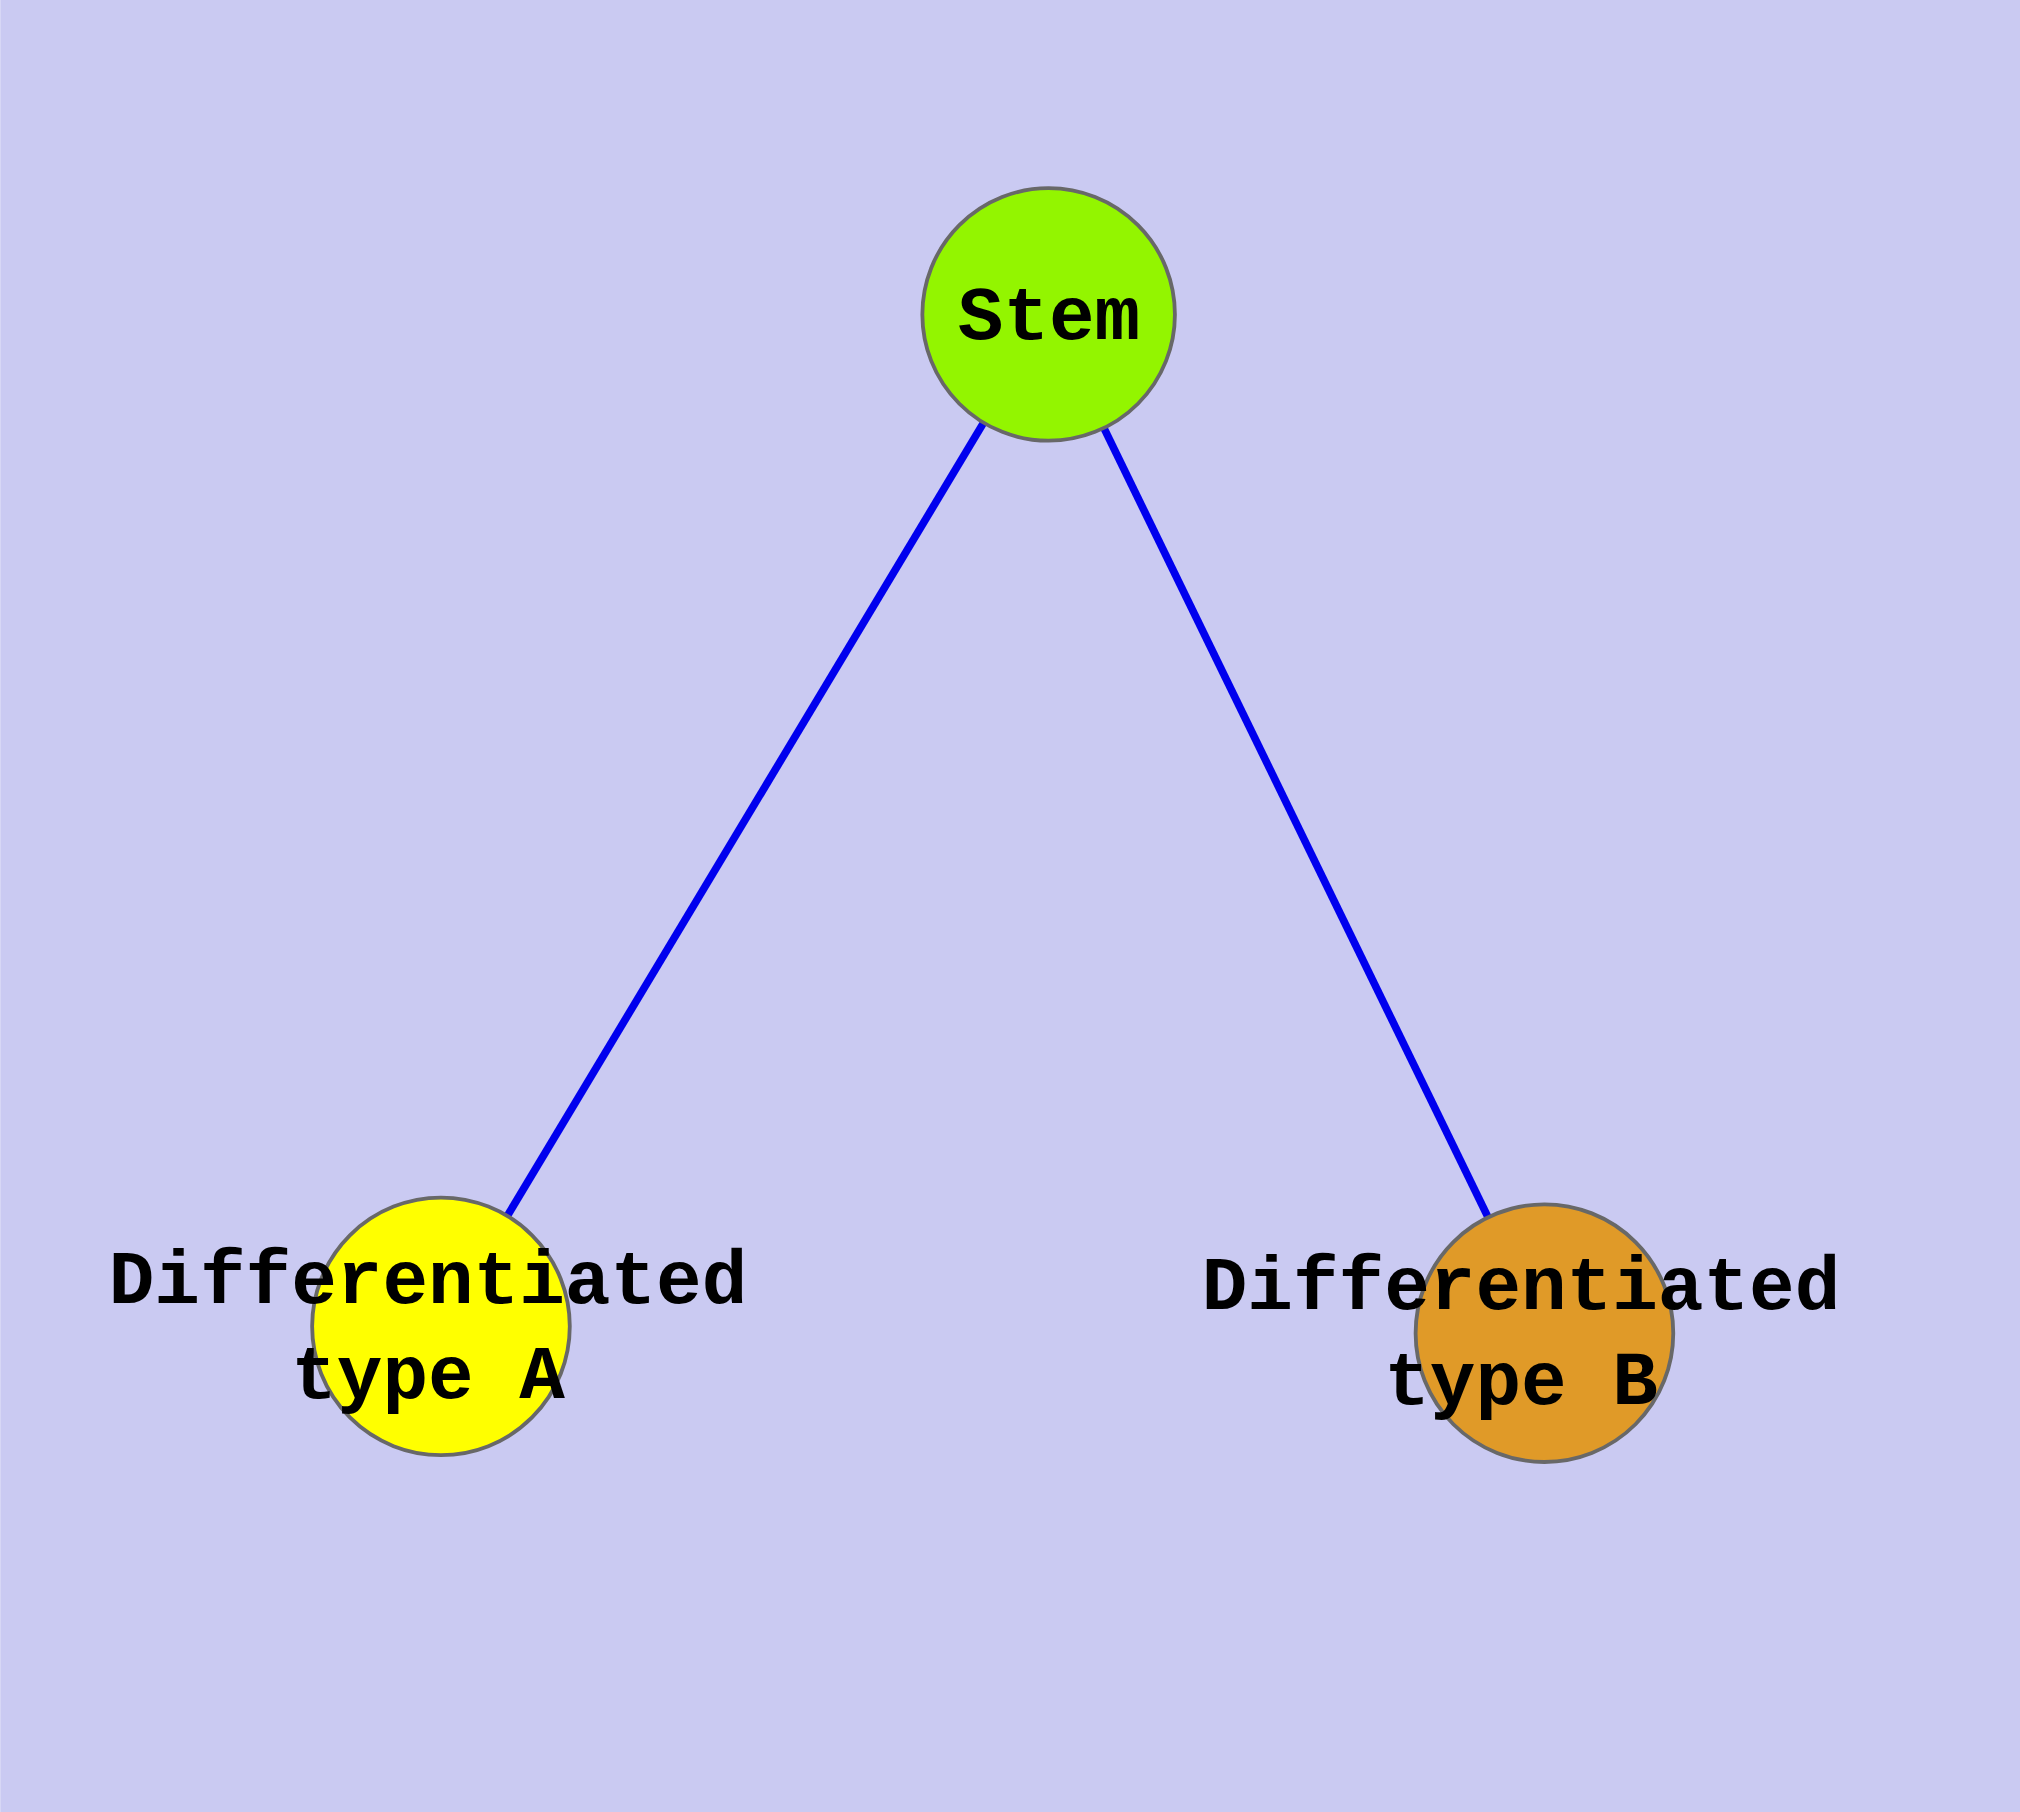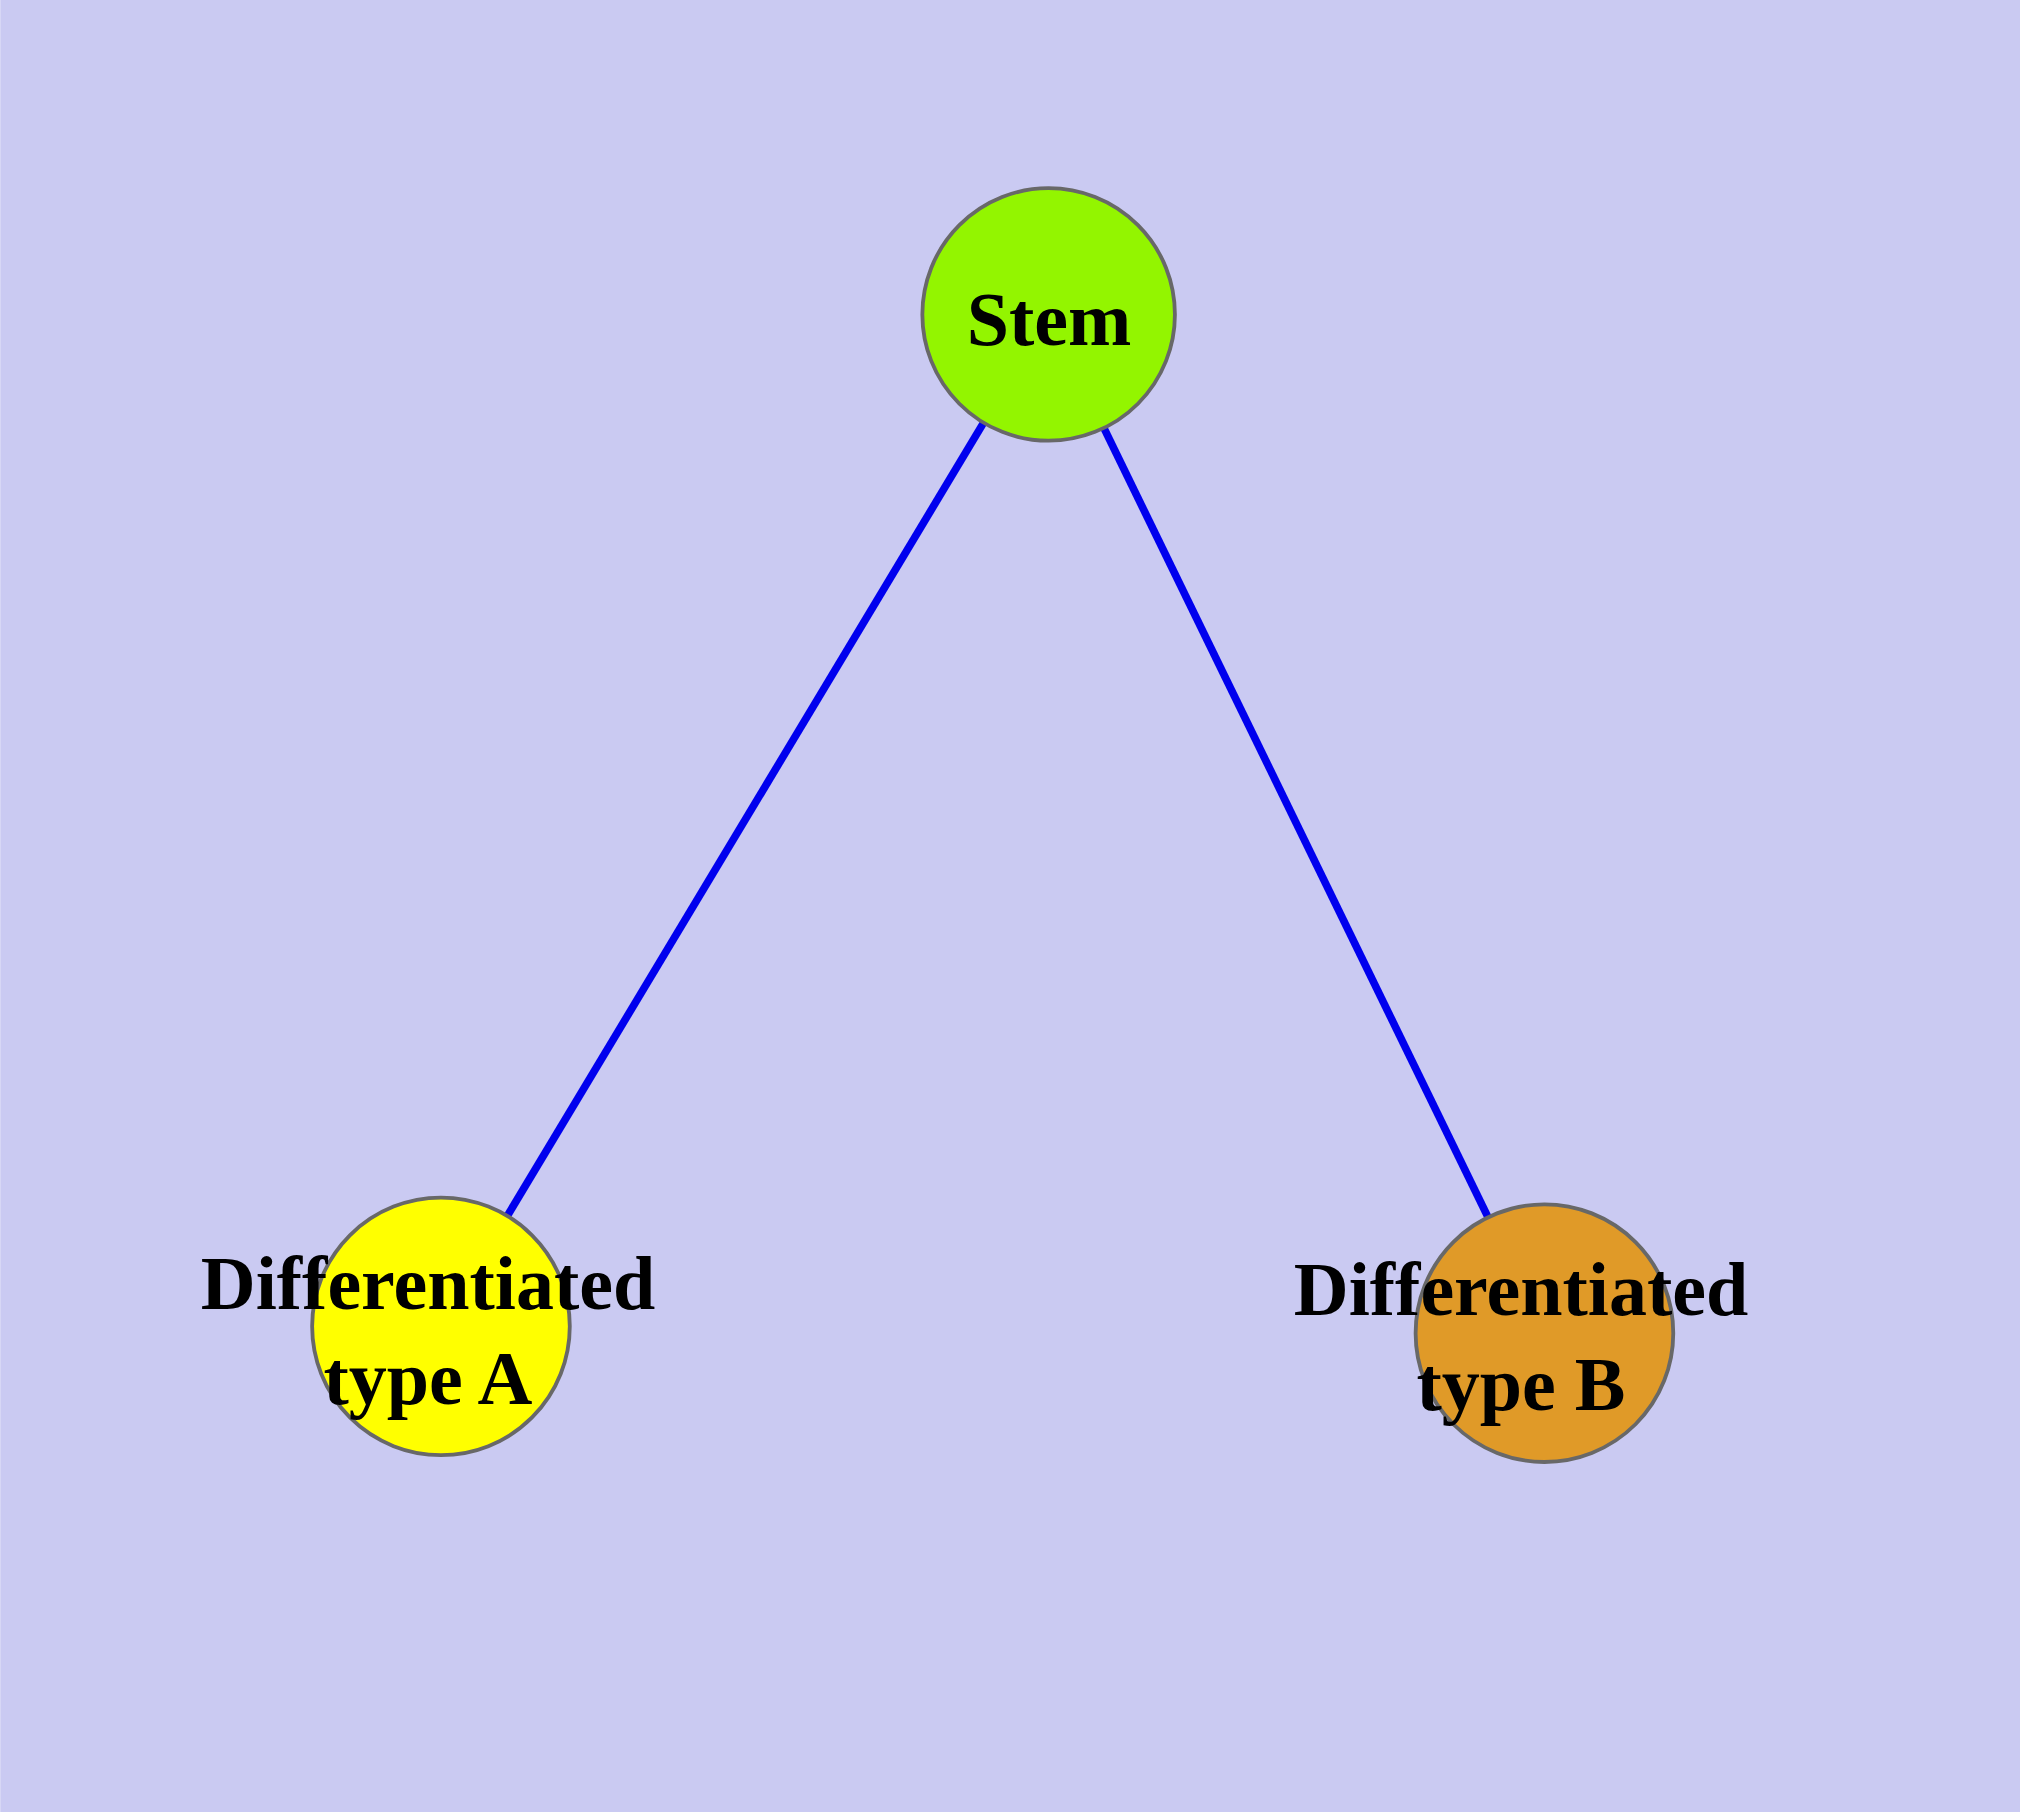--- a/index.html
+++ b/index.html
@@ -4,21 +4,21 @@
 <style>
   html, body {
     margin: 0;
     padding: 0;
   }
   .stage {
     position: relative;
     width: 2021px;
     height: 1812px;
     overflow: hidden;
-    font-family: Liberation Serif, serif;
+    font-family: Liberation Mono, monospace;
   }
   .stage svg {
     position: absolute;
     left: 0;
     top: 0;
     display: block;
   }
   .edge {
     stroke-width: 9;
     stroke-linecap: butt;

